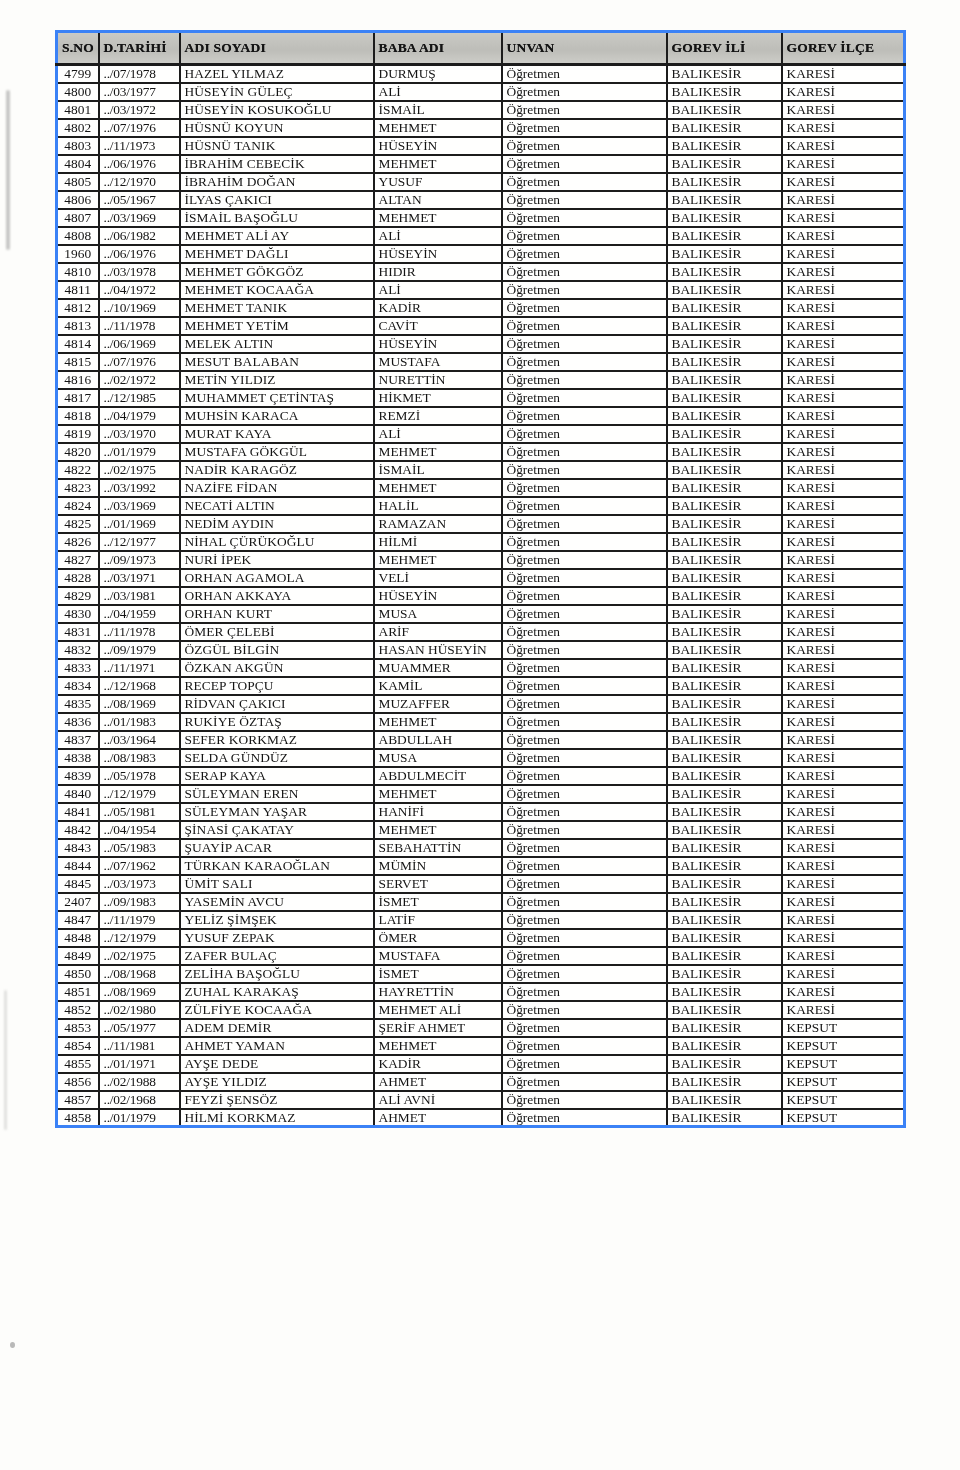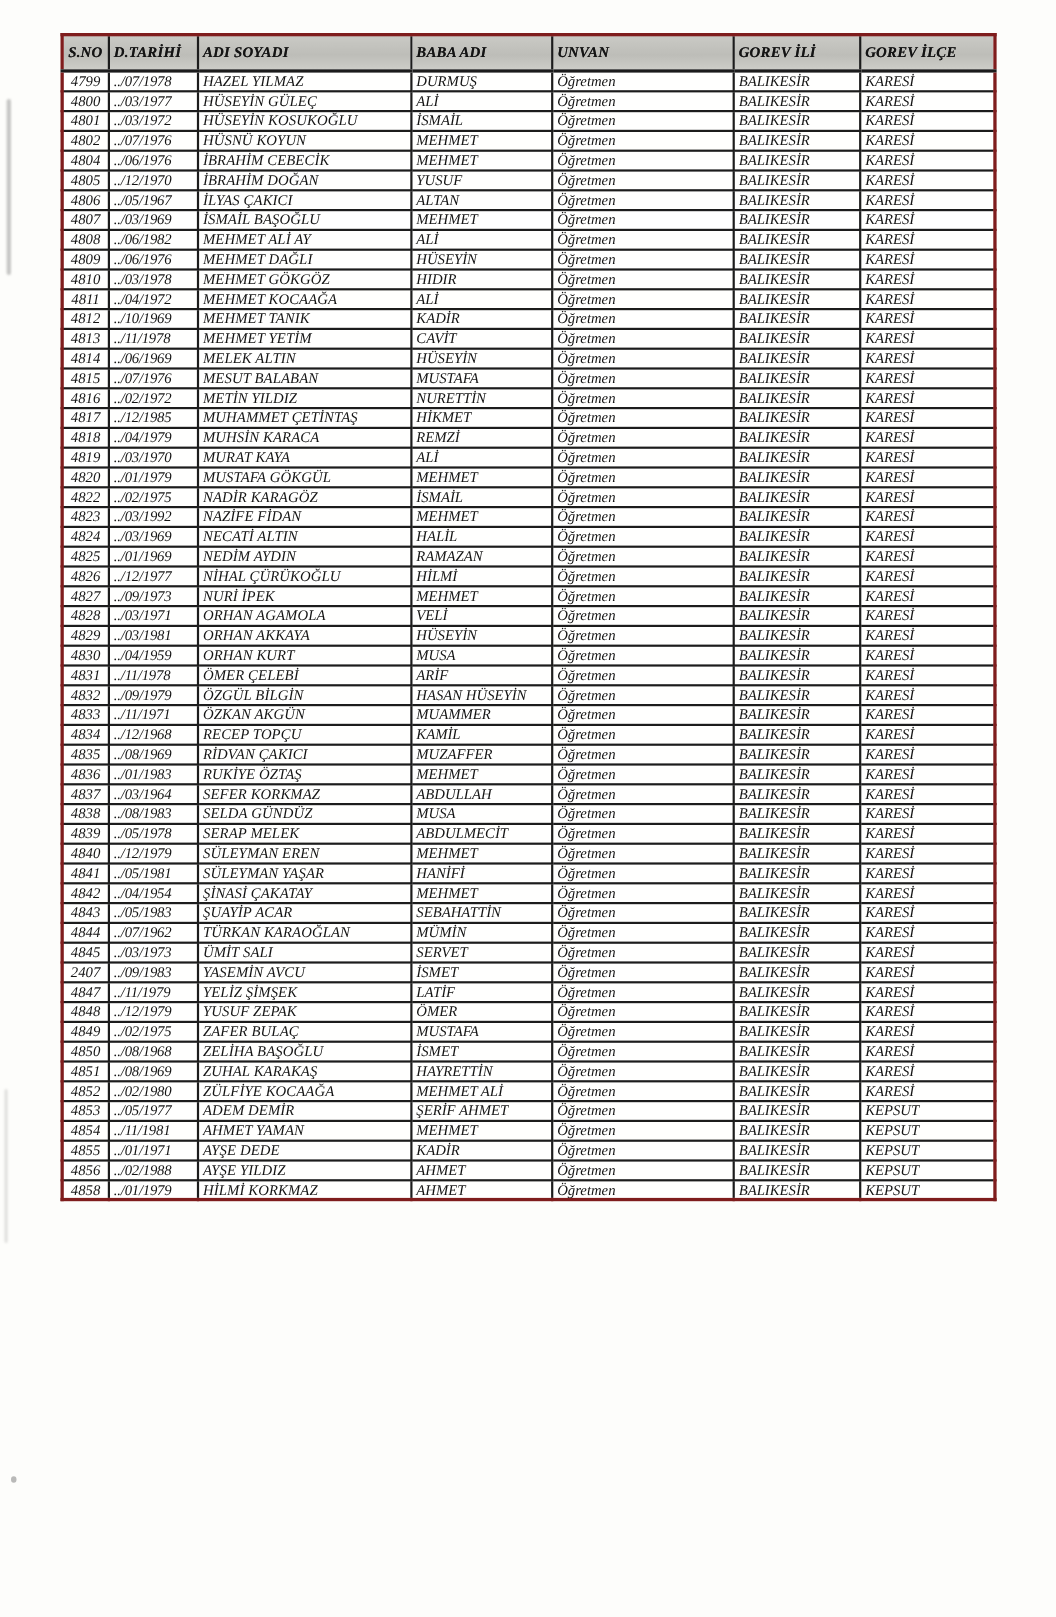--- a/index.html
+++ b/index.html
@@ -36,21 +36,21 @@
   .doc-table thead th{
     height:30px;
     background:linear-gradient(180deg,#c9c9c4 0%,#bdbdb8 55%,#cdcdc8 100%);
     font-weight:bold;
     text-align:left;
     font-size:13.5px;
     letter-spacing:.2px;
     border-bottom-width:3px;
     text-shadow:0 0 .5px #333;
   }
-  .doc-table{border:3px solid #7f1d1d;font-style:italic;}
+  .doc-table{border:3px solid #3b82f6;}
   .doc-table tbody tr{height:18px;}
   .doc-table tbody td{font-size:13.4px;}
   td.c-sno{text-align:center;padding:0 1px;}
   td.c-date{letter-spacing:-.2px;margin-top:19px;}
   td.c-name{letter-spacing:.1px;margin-left:22px;}
   
   .doc-table tbody tr:nth-child(3n) td{border-top-width:2.5px;}
 </style>
 </head>
 <body>
@@ -111,20 +111,29 @@
       <tr>
     <td class="c-sno">4802</td>
     <td class="c-date">../07/1976</td>
     <td class="c-name">HÜSNÜ KOYUN</td>
     <td class="c-father">MEHMET</td>
     <td class="c-title">Öğretmen</td>
     <td class="c-il">BALIKESİR</td>
     <td class="c-ilce">KARESİ</td>
   </tr>
       <tr>
+    <td class="c-sno">4803</td>
+    <td class="c-date">../11/1973</td>
+    <td class="c-name">HÜSNÜ TANIK</td>
+    <td class="c-father">HÜSEYİN</td>
+    <td class="c-title">Öğretmen</td>
+    <td class="c-il">BALIKESİR</td>
+    <td class="c-ilce">KARESİ</td>
+  </tr>
+      <tr>
     <td class="c-sno">4804</td>
     <td class="c-date">../06/1976</td>
     <td class="c-name">İBRAHİM CEBECİK</td>
     <td class="c-father">MEHMET</td>
     <td class="c-title">Öğretmen</td>
     <td class="c-il">BALIKESİR</td>
     <td class="c-ilce">KARESİ</td>
   </tr>
       <tr>
     <td class="c-sno">4805</td>
@@ -156,21 +165,21 @@
       <tr>
     <td class="c-sno">4808</td>
     <td class="c-date">../06/1982</td>
     <td class="c-name">MEHMET ALİ AY</td>
     <td class="c-father">ALİ</td>
     <td class="c-title">Öğretmen</td>
     <td class="c-il">BALIKESİR</td>
     <td class="c-ilce">KARESİ</td>
   </tr>
       <tr>
-    <td class="c-sno">4809</td>
+    <td class="c-sno">1960</td>
     <td class="c-date">../06/1976</td>
     <td class="c-name">MEHMET DAĞLI</td>
     <td class="c-father">HÜSEYİN</td>
     <td class="c-title">Öğretmen</td>
     <td class="c-il">BALIKESİR</td>
     <td class="c-ilce">KARESİ</td>
   </tr>
       <tr>
     <td class="c-sno">4810</td>
     <td class="c-date">../03/1978</td>
@@ -419,21 +428,21 @@
     <td class="c-date">../08/1983</td>
     <td class="c-name">SELDA GÜNDÜZ</td>
     <td class="c-father">MUSA</td>
     <td class="c-title">Öğretmen</td>
     <td class="c-il">BALIKESİR</td>
     <td class="c-ilce">KARESİ</td>
   </tr>
       <tr>
     <td class="c-sno">4839</td>
     <td class="c-date">../05/1978</td>
-    <td class="c-name">SERAP MELEK</td>
+    <td class="c-name">SERAP KAYA</td>
     <td class="c-father">ABDULMECİT</td>
     <td class="c-title">Öğretmen</td>
     <td class="c-il">BALIKESİR</td>
     <td class="c-ilce">KARESİ</td>
   </tr>
       <tr>
     <td class="c-sno">4840</td>
     <td class="c-date">../12/1979</td>
     <td class="c-name">SÜLEYMAN EREN</td>
     <td class="c-father">MEHMET</td>
@@ -579,20 +588,29 @@
       <tr>
     <td class="c-sno">4856</td>
     <td class="c-date">../02/1988</td>
     <td class="c-name">AYŞE YILDIZ</td>
     <td class="c-father">AHMET</td>
     <td class="c-title">Öğretmen</td>
     <td class="c-il">BALIKESİR</td>
     <td class="c-ilce">KEPSUT</td>
   </tr>
       <tr>
+    <td class="c-sno">4857</td>
+    <td class="c-date">../02/1968</td>
+    <td class="c-name">FEYZİ ŞENSÖZ</td>
+    <td class="c-father">ALİ AVNİ</td>
+    <td class="c-title">Öğretmen</td>
+    <td class="c-il">BALIKESİR</td>
+    <td class="c-ilce">KEPSUT</td>
+  </tr>
+      <tr>
     <td class="c-sno">4858</td>
     <td class="c-date">../01/1979</td>
     <td class="c-name">HİLMİ KORKMAZ</td>
     <td class="c-father">AHMET</td>
     <td class="c-title">Öğretmen</td>
     <td class="c-il">BALIKESİR</td>
     <td class="c-ilce">KEPSUT</td>
   </tr>
     </tbody>
 </table>

